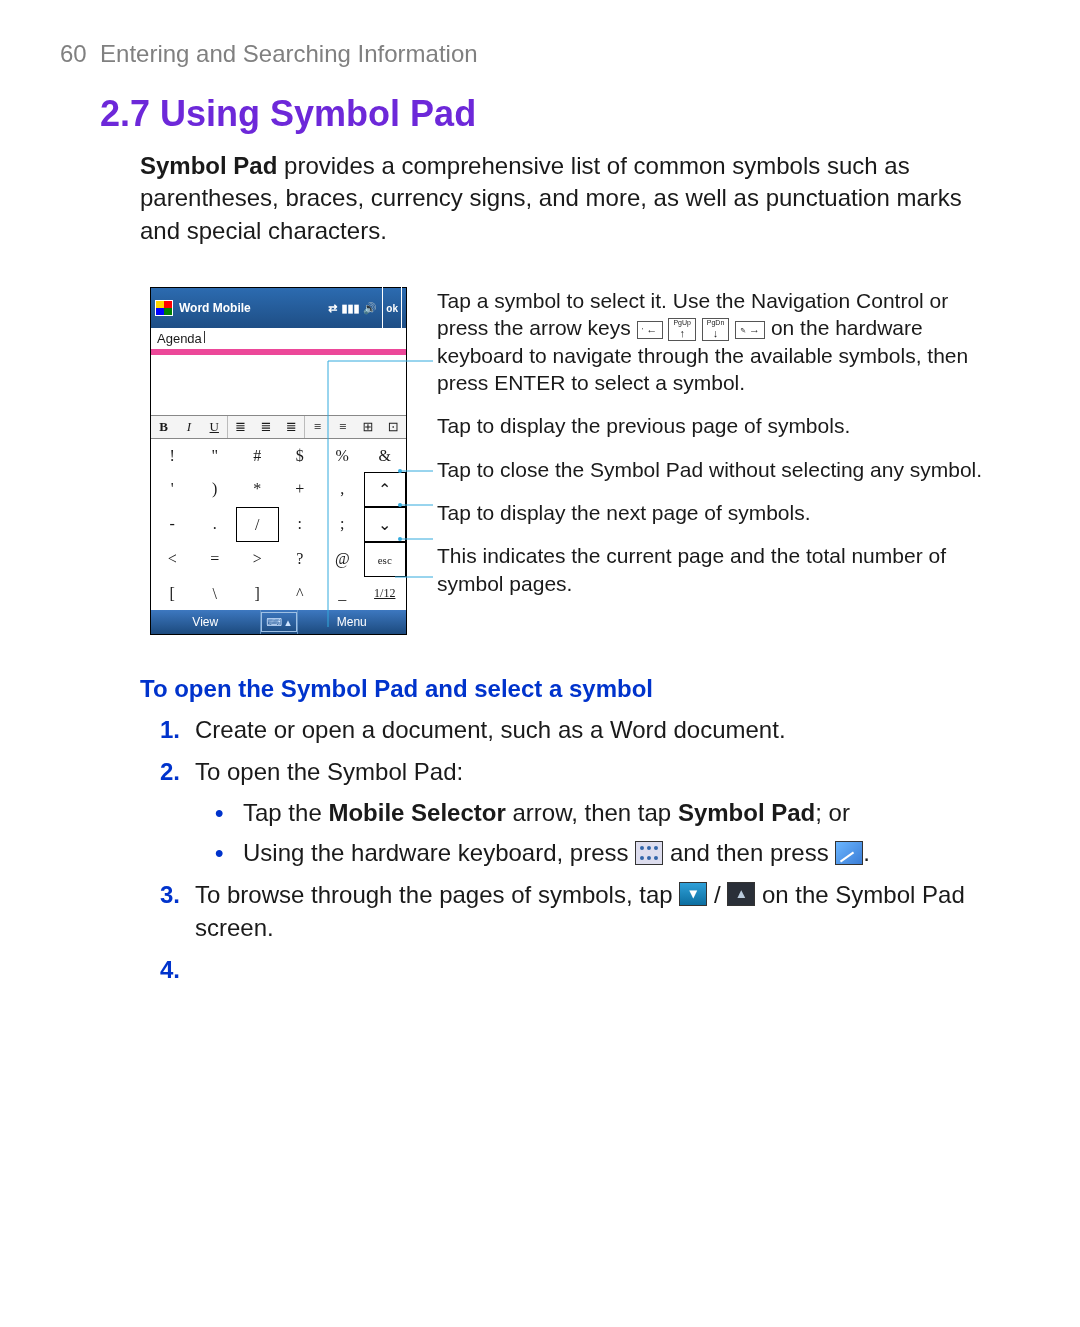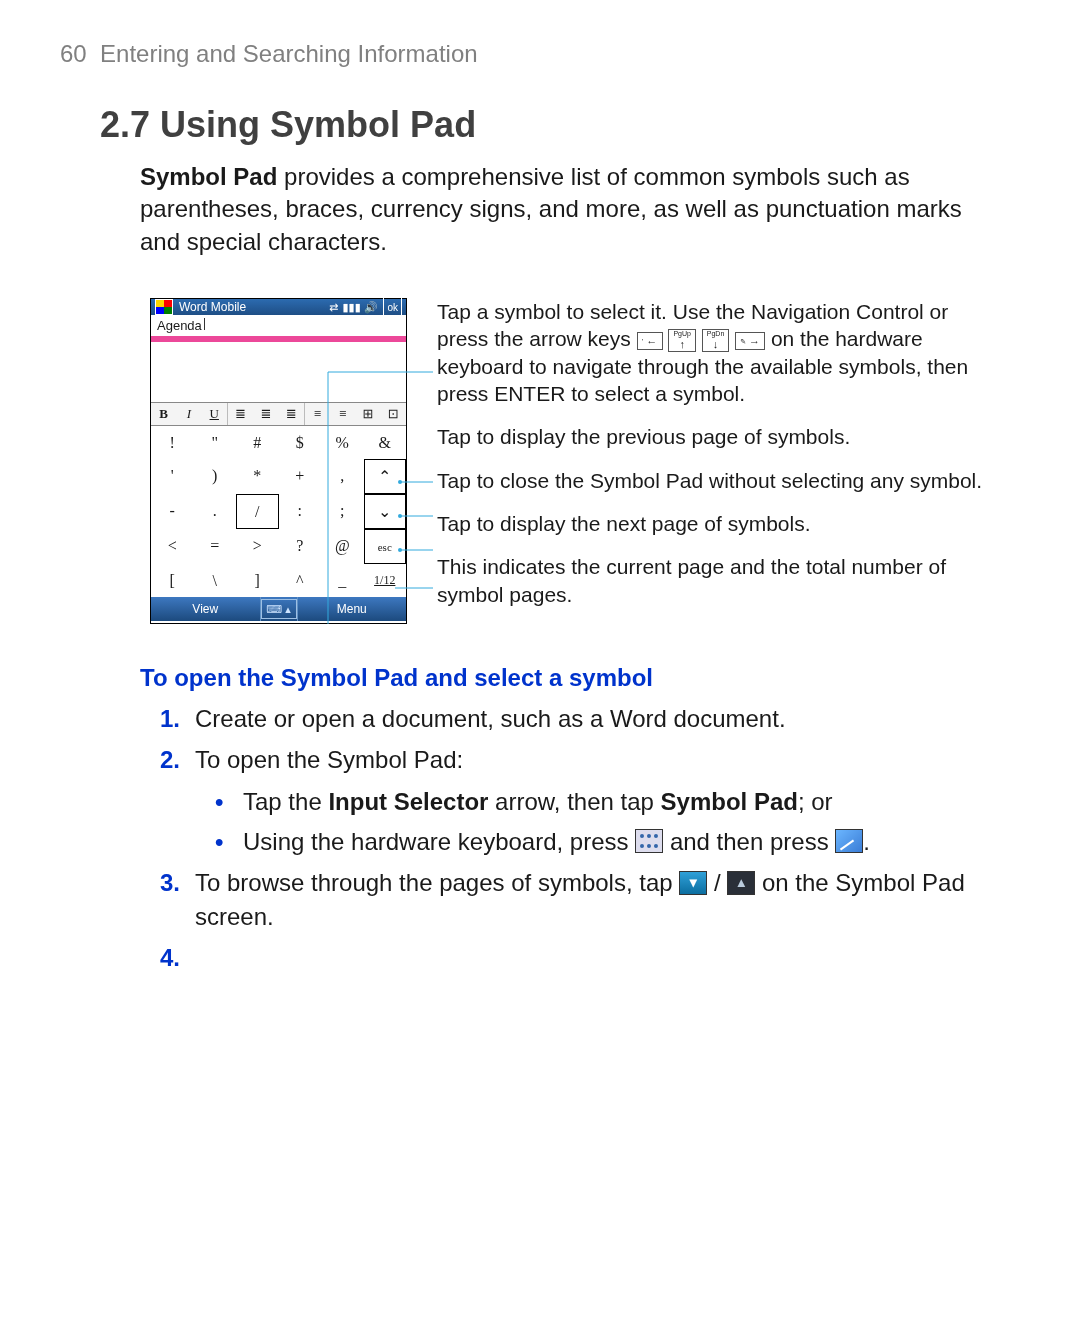--- a/index.html
+++ b/index.html
@@ -9,25 +9,25 @@
     color: #1a1a1a;
     width: 1080px;
     background: #fff;
   }
   .page {
     padding: 40px 90px 80px 60px;
   }
   .page-header {
     color: #808080;
     font-size: 24px;
-    margin-bottom: 36px;
+    margin-bottom: 25px;
     font-weight: 400;
   }
   h1.section-title {
-    color: #404040;
+    color: #6d28d9;
     font-weight: 700;
     font-size: 36px;
     margin: 0 0 15px 40px;
   }
   .intro {
     font-size: 24px;
     line-height: 1.35;
     margin: 0 0 40px 80px;
   }
   .figure-block {
@@ -38,28 +38,28 @@
     position: relative;
   }
   
   .device {
     width: 255px;
     flex: 0 0 255px;
     border: 1px solid #000;
     background:#fff;
   }
   .dev-titlebar {
-    height: 16px;
+    height: 40px;
     background: linear-gradient(#2c6bb0, #1e4e85);
     color:#fff;
     display:flex;
     align-items:center;
     font-size:12px;
     padding: 0 4px;
-    font-weight:400;
+    font-weight:700;
   }
   .dev-titlebar .flag {
     width:16px;height:14px;
     background: conic-gradient(red 0 90deg, green 0 180deg, blue 0 270deg, gold 0);
     margin-right:6px;
     border:1px solid #fff;
   }
   .dev-titlebar .spacer { flex:1; }
   .dev-titlebar .ico { margin:0 2px; font-size:11px;}
   .ok-box { border:1px solid #fff; padding:16px 3px; font-size:10px; margin-left:3px;}
@@ -345,21 +345,21 @@
   <ol class="steps">
     <li>
       <span class="num">1.</span>
       <span>Create or open a document, such as a Word document.</span>
     </li>
     <li>
       <span class="num">2.</span>
       <span>To open the Symbol Pad:</span>
       <ul class="bullets">
         <li>
-          <span>Tap the </span><b>Input Selector</b><span> arrow, then tap </span><b>Symbol Pad</b><span>; or</span>
+          <span>Tap the </span><b>Mobile Selector</b><span> arrow, then tap </span><b>Symbol Pad</b><span>; or</span>
         </li>
         <li>
           <span>Using the hardware keyboard, press </span>
           <span class="inline-icon kb"></span>
           <span> and then press </span>
           <span class="inline-icon pen"></span><span>.</span>
         </li>
       </ul>
     </li>
     <li>

